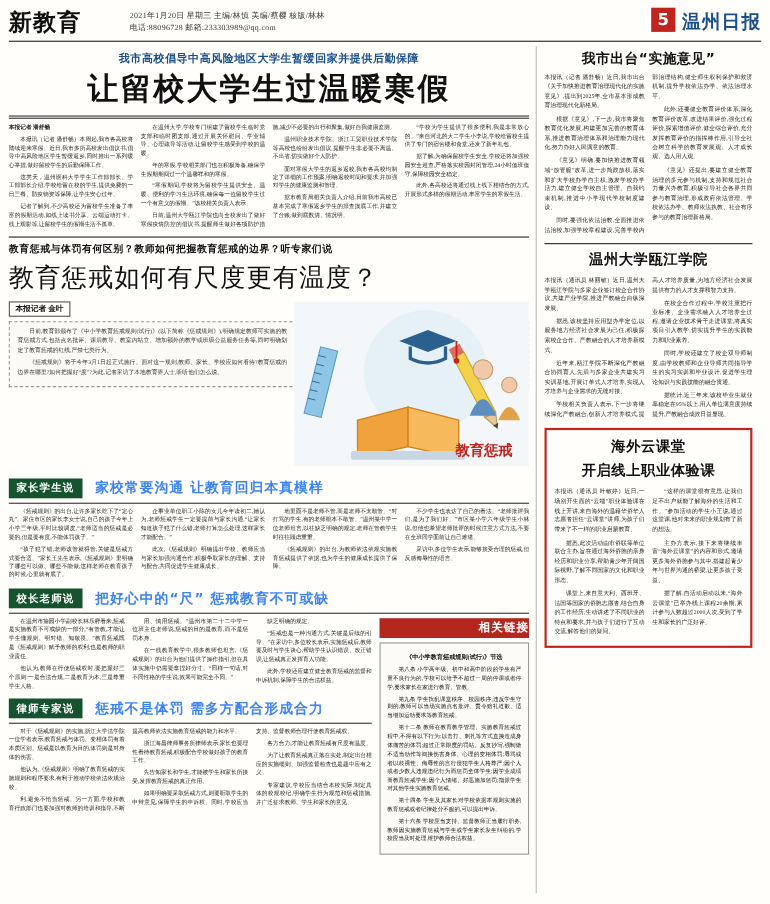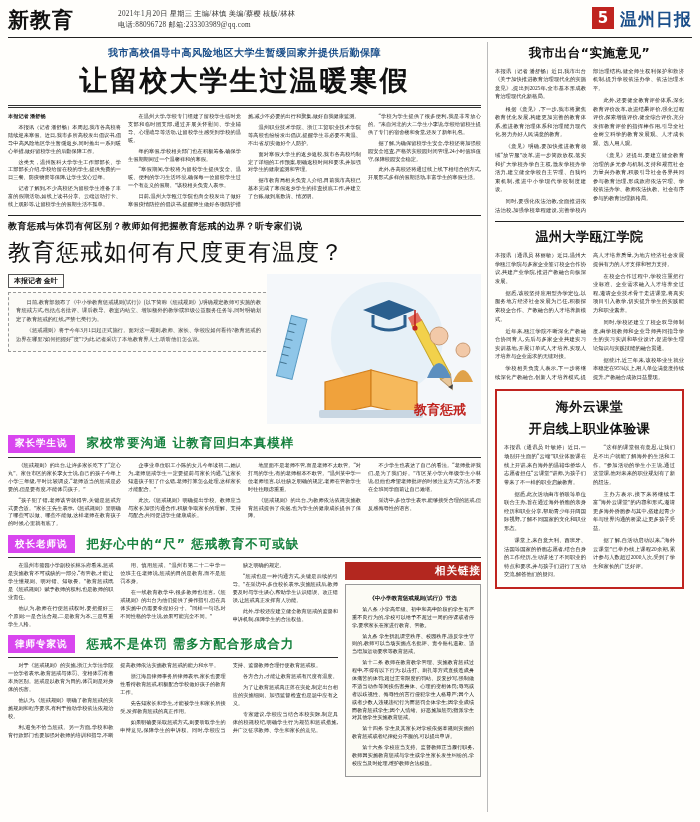--- a/index.html
+++ b/index.html
@@ -50,22 +50,22 @@
   .byline { font-size:7px; font-weight:bold; border:0; margin:2px 0 4px;}
   .byline span { display:inline-block; border:1px solid #555; padding:1px 5px; }
 
   .quotebox { border:1px dashed #999; background:#fbfaf6; padding:5px 7px; font-size:5.3px; line-height:1.6; color:#333; text-align:justify;}
   .quotebox p { margin:0 0 3px; text-indent:2em;}
 
   .illus { width:214px; height:150px; position:relative; float:right; margin:0 0 4px 6px; }
 
   
   .subbar { display:flex; align-items:center; margin:7px 0 4px; }
-  .subtag { background:#d946ef; color:#fff; font-size:9.5px; font-weight:bold; padding:2.5px 7px; letter-spacing:1px; font-family:"DejaVu Sans",sans-serif;}
-  .subtitle { margin-left:12px; font-family:"DejaVu Sans",sans-serif; font-weight:bold; font-size:12.5px; color:#15803d; letter-spacing:1px;}
+  .subtag { background:#14532d; color:#fff; font-size:9.5px; font-weight:bold; padding:2.5px 7px; letter-spacing:1px; font-family:"DejaVu Sans",sans-serif;}
+  .subtitle { margin-left:12px; font-family:"DejaVu Sans",sans-serif; font-weight:bold; font-size:12.5px; color:#3b82f6; letter-spacing:1px;}
   .hr-thin { border-top:1px solid #333; margin:4px 0 4px;}
 
   
   .side-h1 { text-align:center; font-family:"DejaVu Sans",sans-serif; font-weight:bold; font-size:12.5px; color:#111; line-height:1.5; letter-spacing:.5px; margin:2px 0 4px;}
   .side-h2 { text-align:center; font-family:"DejaVu Sans",sans-serif; font-weight:bold; font-size:13px; color:#111; line-height:1.5; letter-spacing:.5px; margin:2px 0 5px;}
   .side-body { font-size:5.3px; line-height:1.62; text-align:justify; color:#222;}
   .side-body p { margin:0 0 3.5px; text-indent:2em;}
   .side-body p.lead { text-indent:0;}
   .side-rule { border-top:1.5px solid #222; margin:6px 0 5px;}
 

